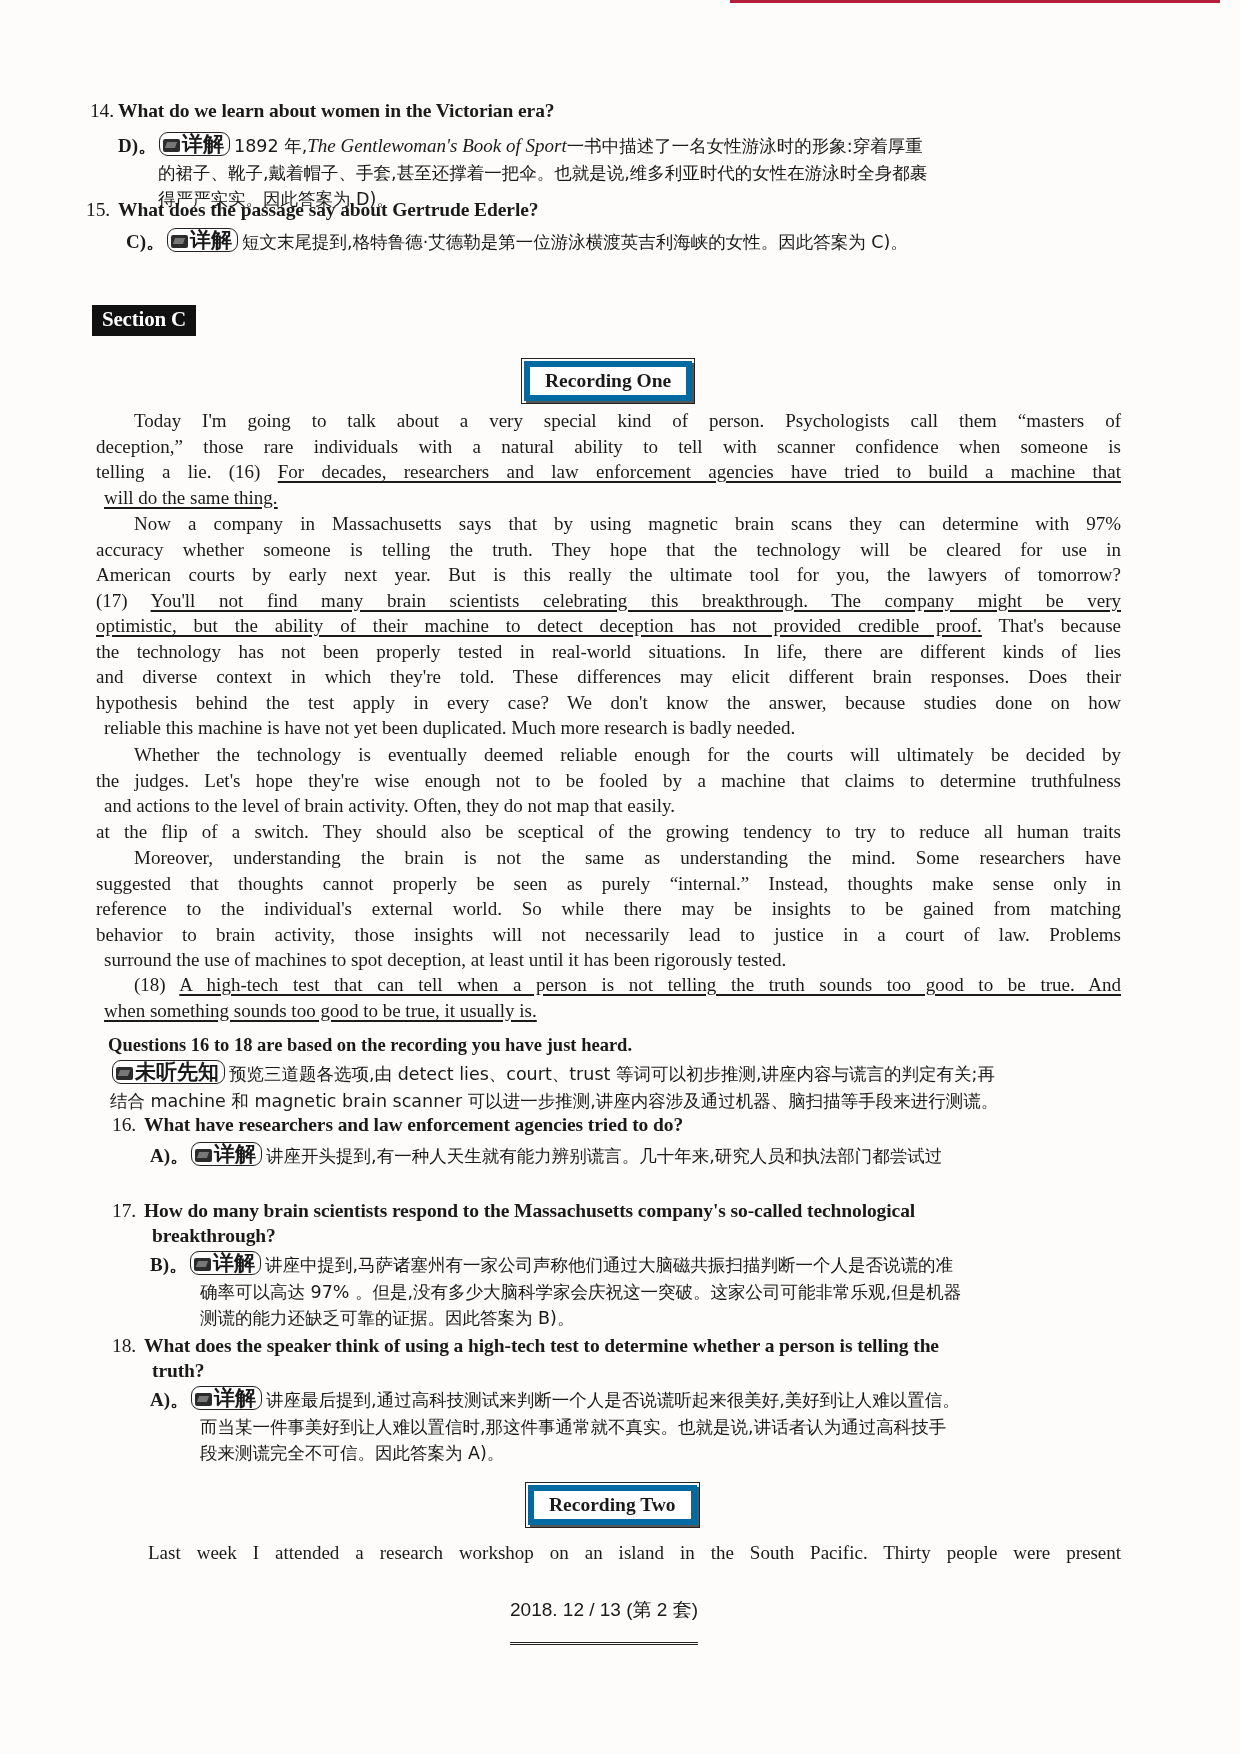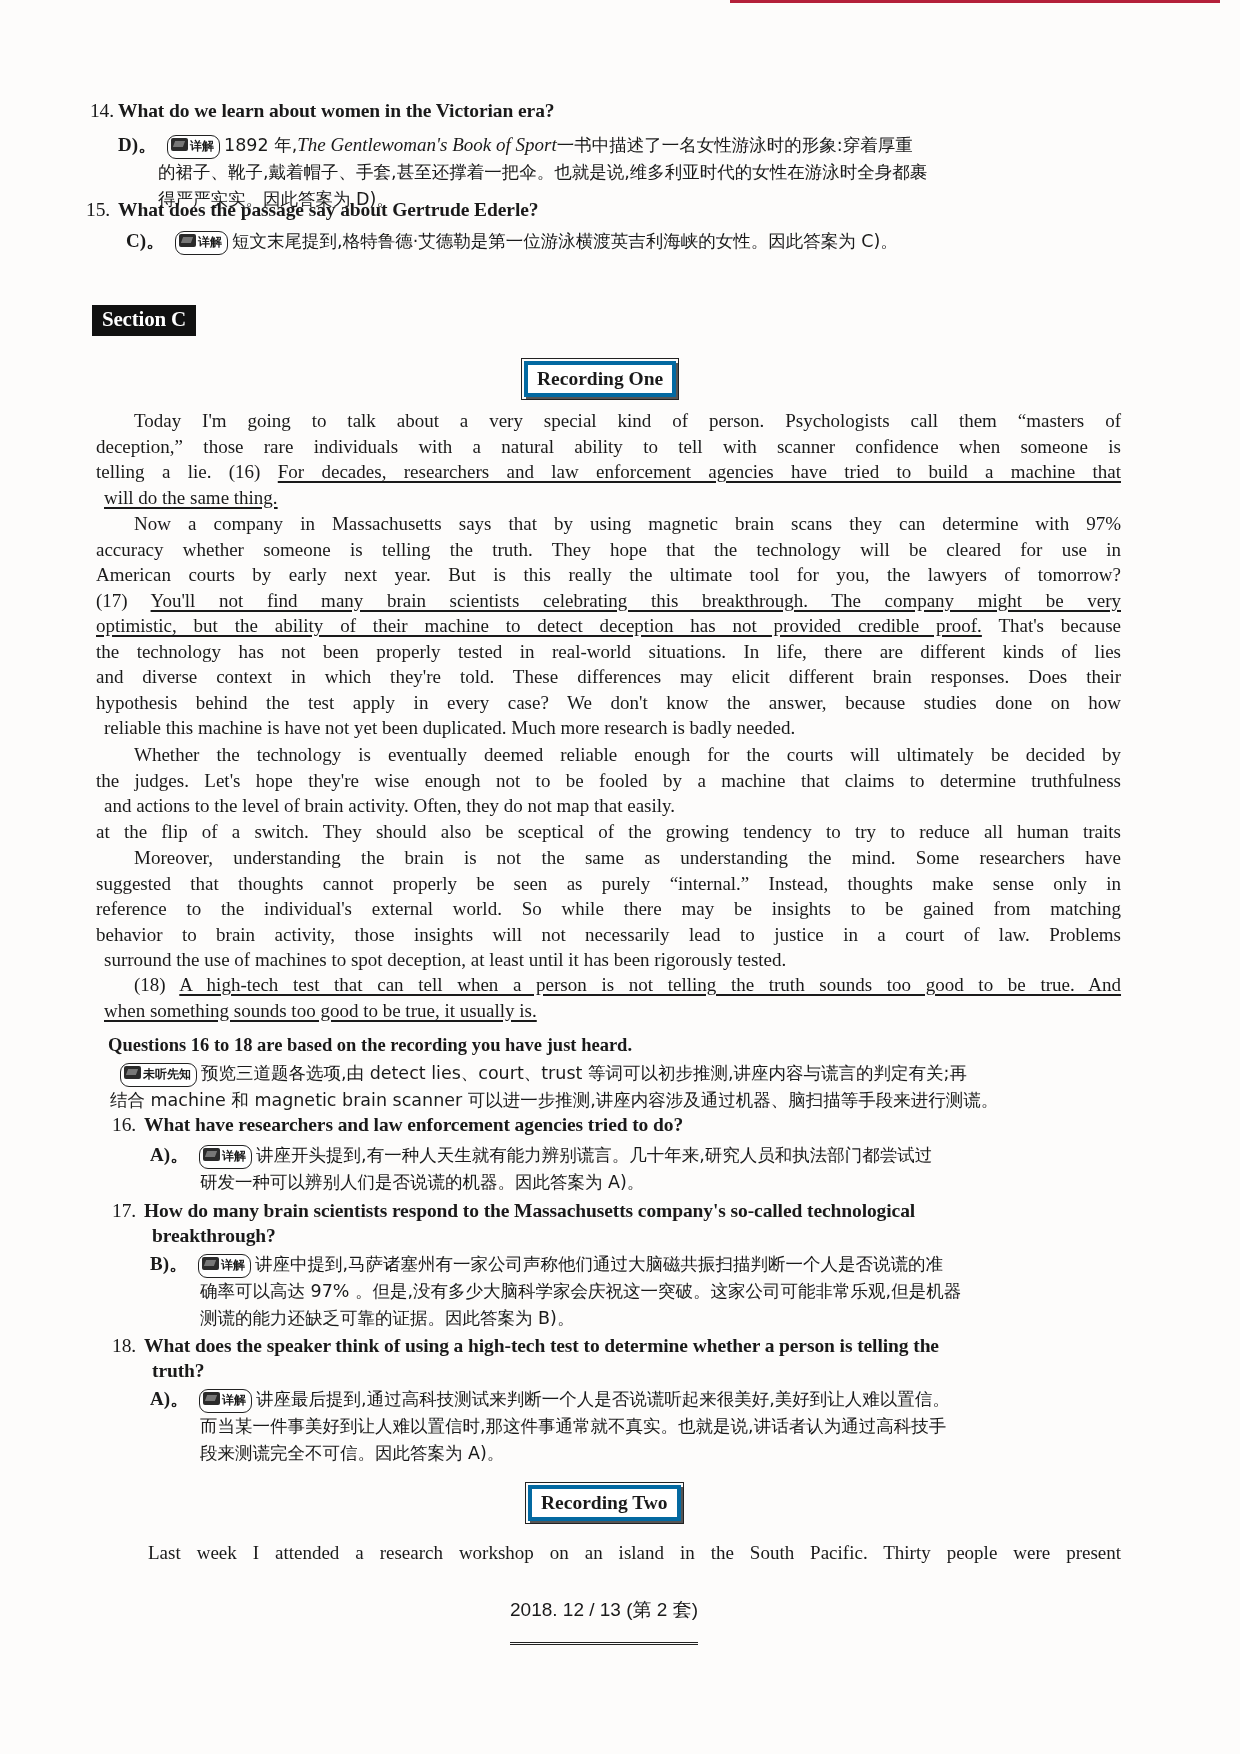--- a/index.html
+++ b/index.html
@@ -9,37 +9,37 @@
   }
   .topbar { position:absolute; left:730px; top:0; width:490px; height:3px; background:#b4203a; }
   .page { position:absolute; left:0; top:0; width:1240px; }
 
   .q-line { position:absolute; font-weight:bold; font-size:19.5px; letter-spacing:-0.1px; white-space:nowrap; }
   .q-num { display:inline-block; width:32px; font-weight:normal; }
   .ans { position:absolute; font-size:19px; line-height:26.5px; white-space:nowrap; }
   .ans .line { display:block; }
   .badge {
     display:inline-block; border:1.6px solid #222; border-radius:9px; padding:0 5px 0 3px;
-    font-family:Liberation Mono, monospace; font-size:12px; line-height:22px; font-weight:bold;
-    vertical-align:1px; margin:0 4px 0 10px; background:#fff;
+    font-family:Liberation Serif, serif; font-size:21px; line-height:22px; font-weight:bold;
+    vertical-align:1px; margin:0 4px 0 2px; background:#fff;
   }
   .badge .ico {
     display:inline-block; width:17px; height:13px; background:#2b2b2b; border-radius:2px;
     margin-right:2px; vertical-align:-1px; position:relative;
   }
   .badge .ico::after { content:""; position:absolute; left:3px; top:3px; width:10px; height:6px; background:#777; transform:skewX(-20deg); }
   .cjk { font-family:"DejaVu Sans",sans-serif; font-size:17.5px; }
   .it { font-style:italic; }
 
   .section-tag {
     position:absolute; left:92px; top:305px; background:#111; color:#fff; font-weight:bold;
     font-size:21px; padding:2px 10px 4px 10px; letter-spacing:-0.2px;
   }
   .rec-box {
-    position:absolute; border:4px solid #0369a1; box-shadow:2px 2px 0 #555; padding:3px 9px;
+    position:absolute; border:6px solid #0369a1; box-shadow:2px 2px 0 #555; padding:3px 15px;
     font-weight:bold; font-size:19.5px; background:#fff; outline:1px solid #222; outline-offset:2px;
   }
 
   .para { position:absolute; left:96px; width:1025px; font-size:19px; line-height:25.5px; text-align:justify; }
   .para .l { display:block; white-space:nowrap; text-align-last:justify; }
   .para .l.last { text-align-last:left;margin-left:8px; }
   .ul { text-decoration:underline; text-decoration-thickness:1.5px; text-underline-offset:3px; }
 
   .bold-head { position:absolute; font-weight:bold; font-size:18.5px; white-space:nowrap; }
   .footer { position:absolute; left:510px; top:1597px; font-family:"Liberation Sans",sans-serif; font-size:19px; border-bottom:3px double #222; padding-bottom:19px; }
@@ -119,21 +119,20 @@
   <div class="ans" style="left:110px;top:1060px;">
     <span class="line"><span class="badge"><span class="ico"></span><span>未听先知</span></span><span class="cjk">预览三道题各选项,由 detect lies、court、trust 等词可以初步推测,讲座内容与谎言的判定有关;再</span></span>
     <span class="line cjk">结合 machine 和 magnetic brain scanner 可以进一步推测,讲座内容涉及通过机器、脑扫描等手段来进行测谎。</span>
   </div>
 
   <div class="q-line" style="left:112px;top:1114px;">
     <span class="q-num">16.</span><span>What have researchers and law enforcement agencies tried to do?</span>
   </div>
   <div class="ans" style="left:150px;top:1142px;">
     <span class="line"><b>A)。</b><span class="badge"><span class="ico"></span><span>详解</span></span><span class="cjk">讲座开头提到,有一种人天生就有能力辨别谎言。几十年来,研究人员和执法部门都尝试过</span></span>
-    <span class="line cjk" style="padding-left:50px;">研发一种可以辨别人们是否说谎的机器。因此答案为 A)。</span>
   </div>
 
   <div class="q-line" style="left:112px;top:1198px;line-height:25px;">
     <span class="q-num">17.</span><span>How do many brain scientists respond to the Massachusetts company's so-called technological</span><br>
     <span style="padding-left:40px;">breakthrough?</span>
   </div>
   <div class="ans" style="left:150px;top:1251px;">
     <span class="line"><b>B)。</b><span class="badge"><span class="ico"></span><span>详解</span></span><span class="cjk">讲座中提到,马萨诸塞州有一家公司声称他们通过大脑磁共振扫描判断一个人是否说谎的准</span></span>
     <span class="line cjk" style="padding-left:50px;">确率可以高达 97% 。但是,没有多少大脑科学家会庆祝这一突破。这家公司可能非常乐观,但是机器</span>
     <span class="line cjk" style="padding-left:50px;">测谎的能力还缺乏可靠的证据。因此答案为 B)。</span>

